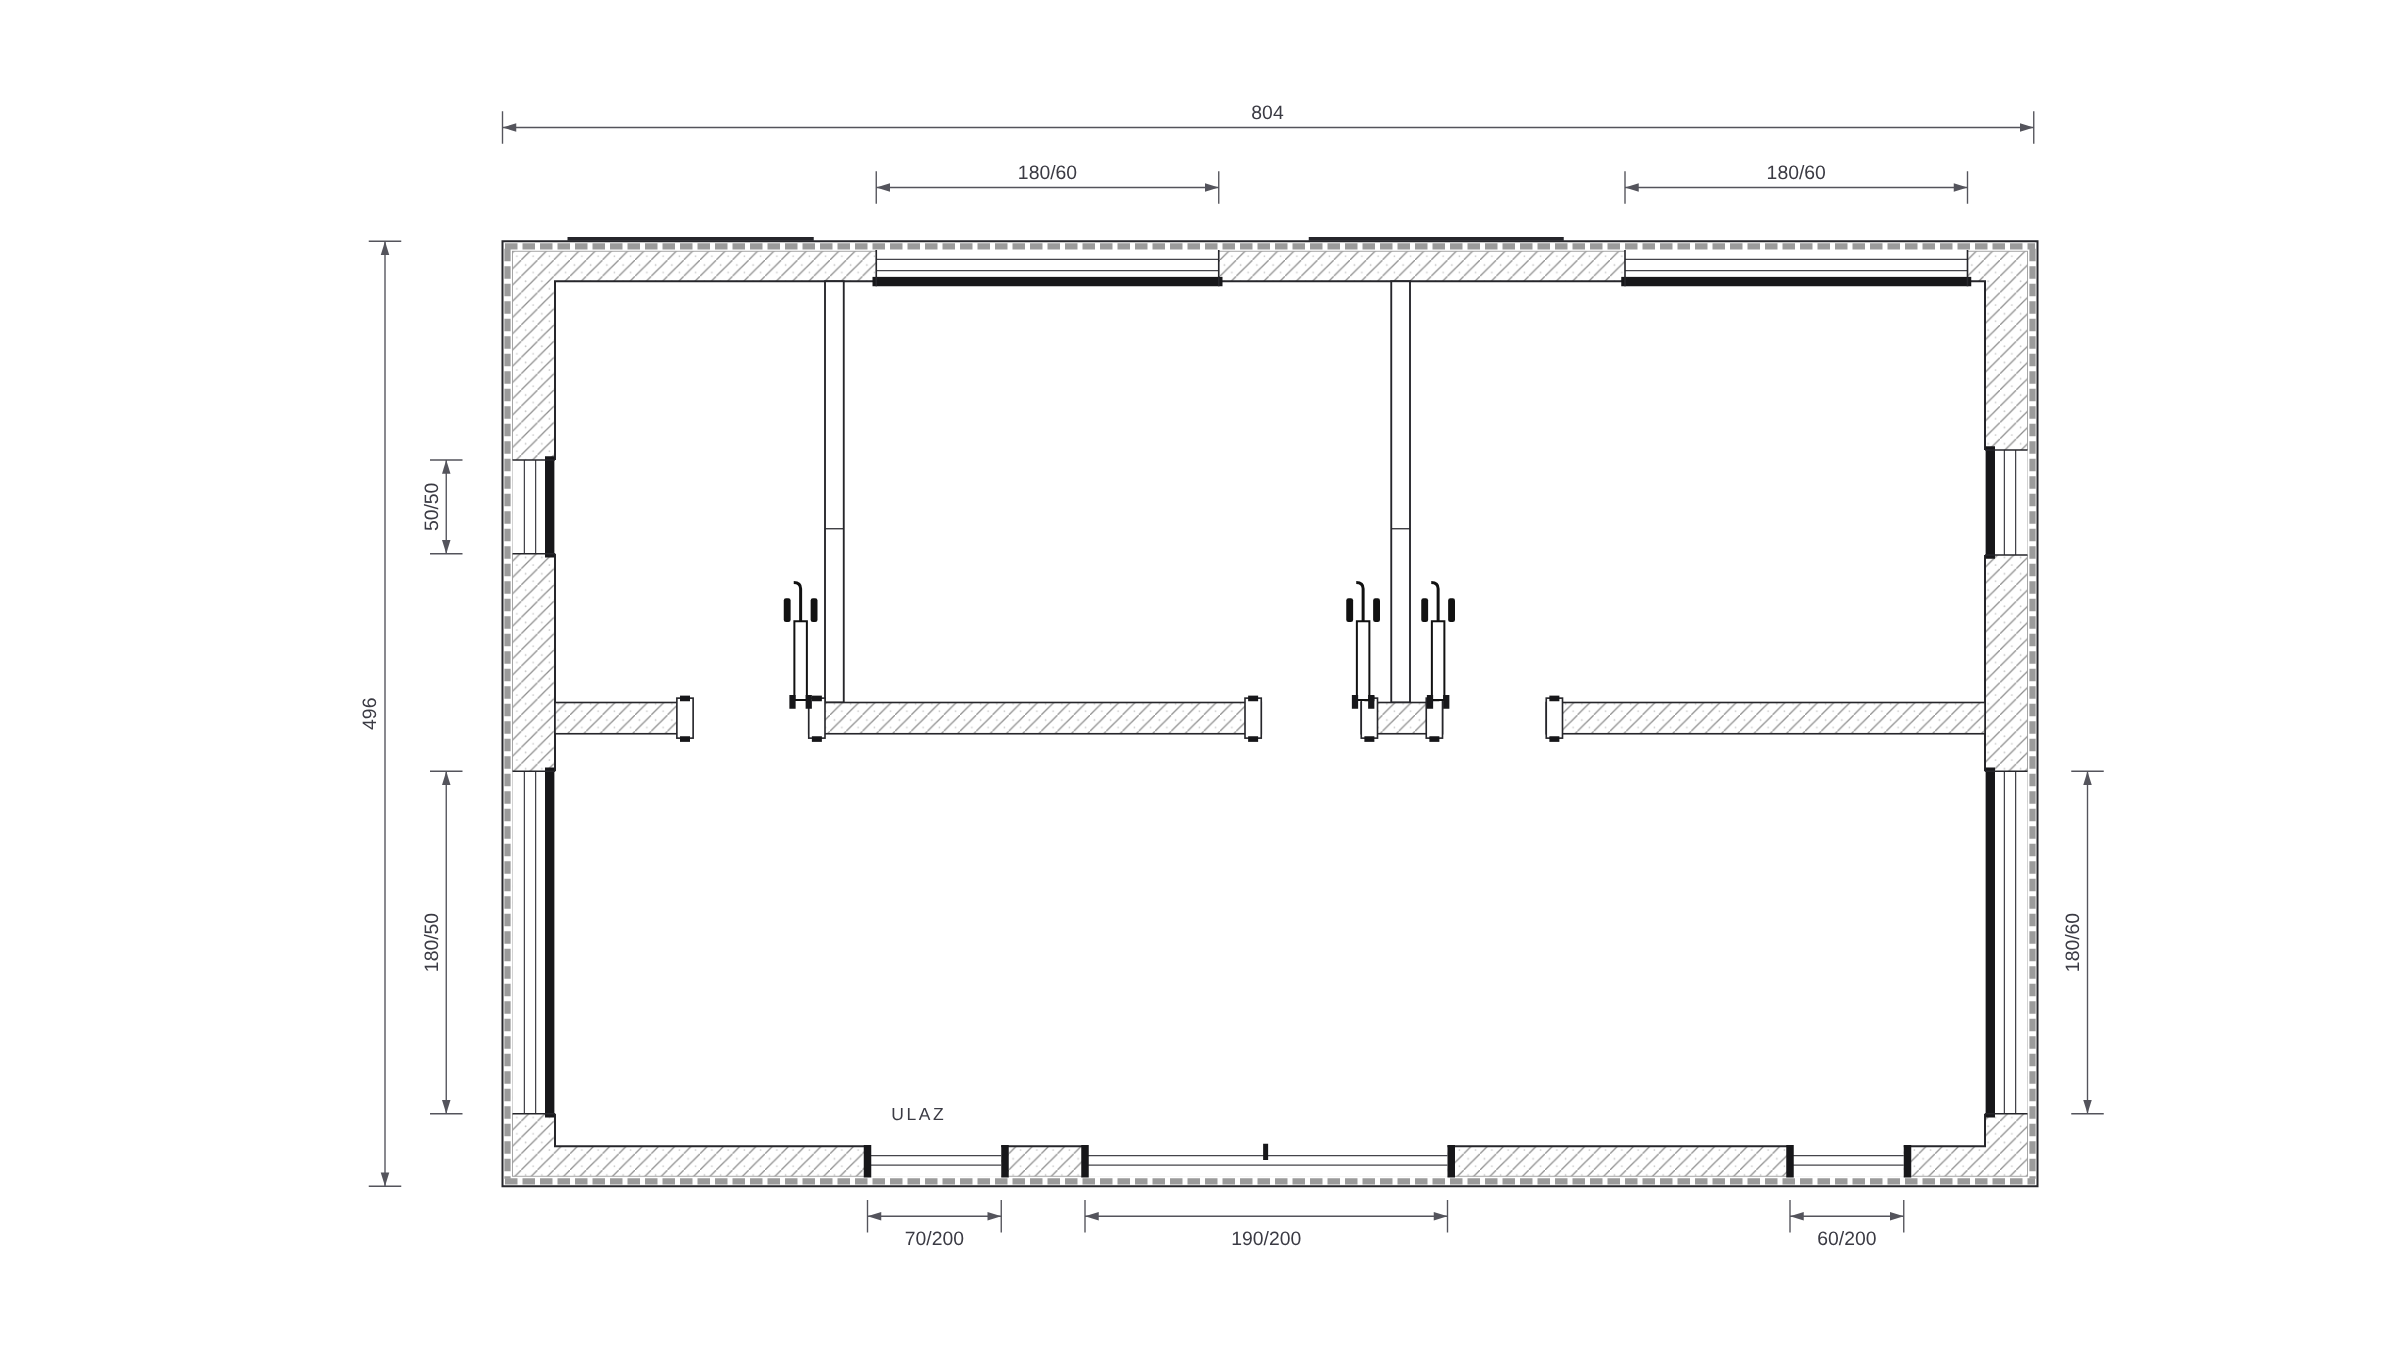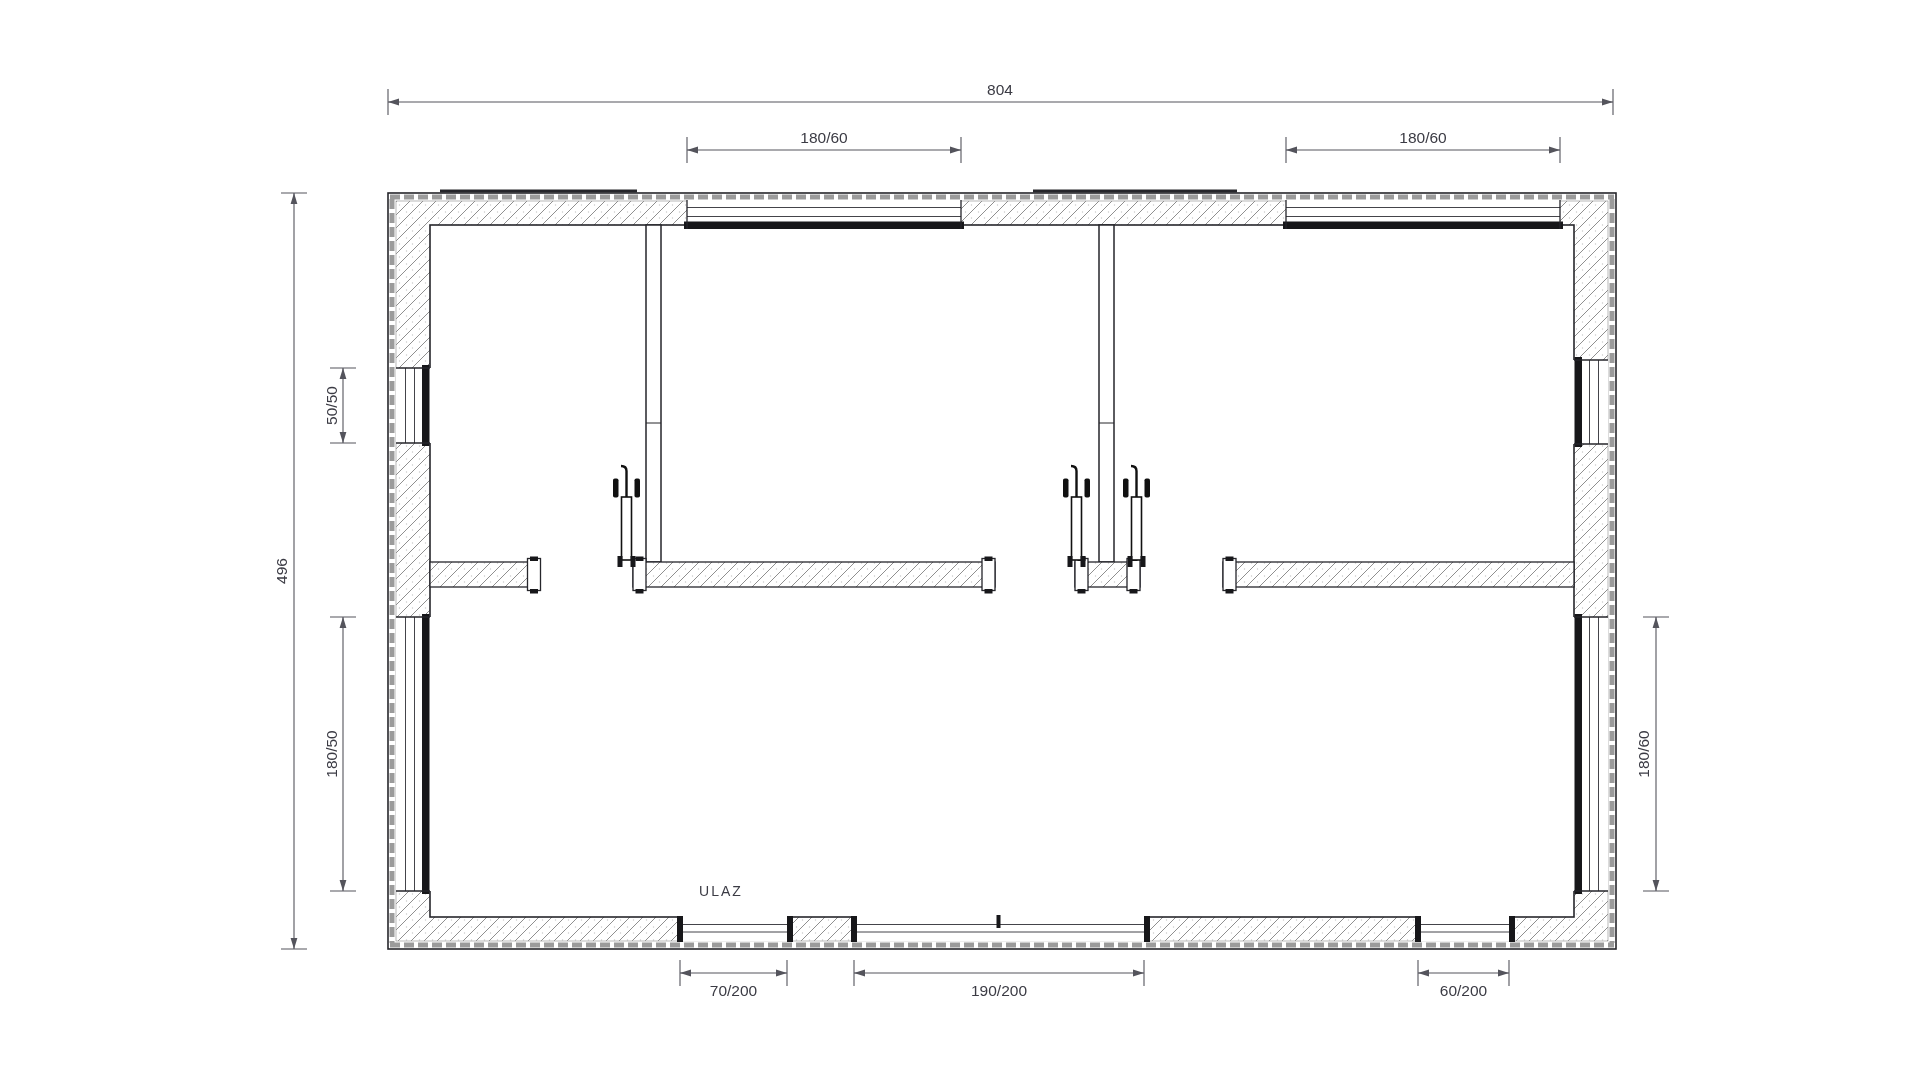--- a/index.html
+++ b/index.html
@@ -1,17 +1,17 @@
 <!DOCTYPE html>
 <html><head>
 <meta charset="utf-8">
 <style>
   html,body{margin:0;padding:0;background:#ffffff;}
   .stage{position:relative;width:1900px;height:1080px;background:#ffffff;overflow:hidden;
-         font-family:"Liberation Sans", sans-serif;}
+         font-family:"Liberation Sans", sans-serif;margin-left:14px;}
   svg{display:block;}
   text{font-family:"Liberation Sans", sans-serif;}
   .dimtxt{font-size:15.5px;fill:#3b3b44;}
   .biglbl{font-size:14px;fill:#3b3b44;letter-spacing:2px;}
 </style>
 </head>
 <body>
 
 <div class="stage">
 <svg width="1920" height="1080" viewBox="0 0 1920 1080">

